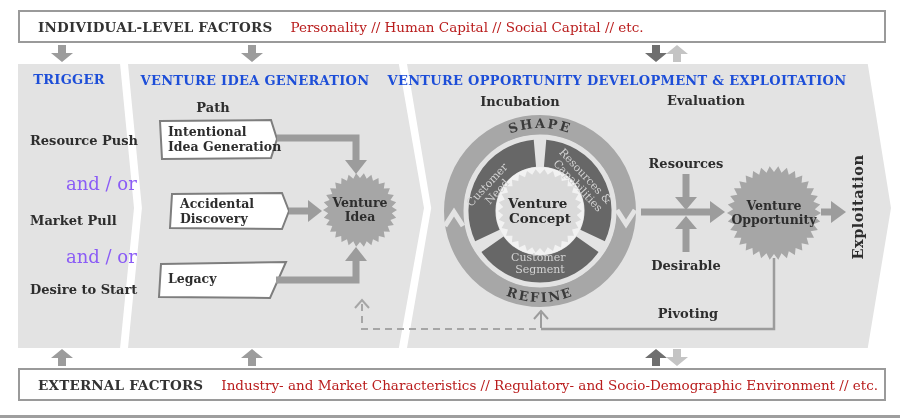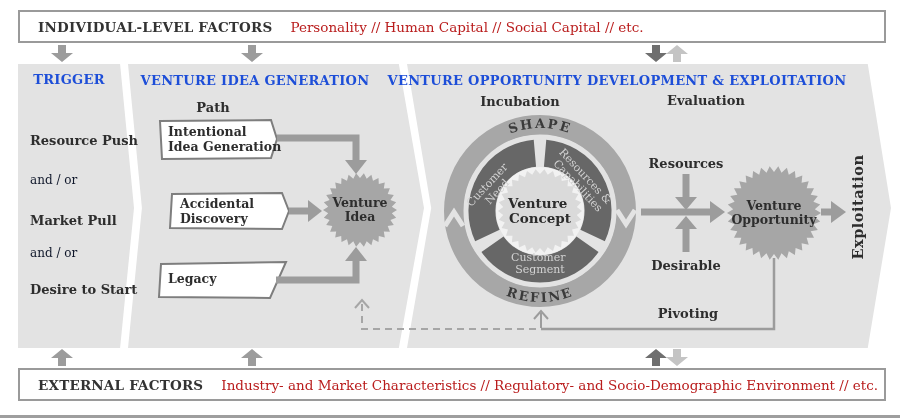--- a/index.html
+++ b/index.html
@@ -8,21 +8,21 @@
   
   .factor-bar{position:absolute;left:18px;width:846px;height:29px;background:#fff;
               border:2px solid #9a9a9a;display:flex;align-items:center;gap:18px;padding-left:18px;}
   .factor-title{font-weight:bold;font-size:13.5px;color:#333;letter-spacing:.2px;}
   .factor-desc{font-size:13.5px;color:#b91c1c;}
   
   .panel{position:absolute;background:#e3e3e3;}
   .panel-title{position:absolute;font-weight:bold;font-size:13px;color:#1d4ed8;
                transform:translateX(-50%);white-space:nowrap;letter-spacing:.3px;}
   .item{position:absolute;font-weight:bold;font-size:13px;white-space:nowrap;}
-  .andor{position:absolute;font-size:12px;color:#0f172a;white-space:nowrap;}
+  .andor{position:absolute;font-size:18px;color:#8b5cf6;white-space:nowrap;margin-left:36px;}
   .boxlabel{position:absolute;font-weight:bold;font-size:12.5px;line-height:1.18;white-space:nowrap;}
   .smalllabel{position:absolute;font-weight:bold;font-size:13px;transform:translateX(-50%);white-space:nowrap;}
   .burst-label{position:absolute;font-weight:bold;font-size:12.5px;line-height:1.15;text-align:center;
                transform:translate(-50%,-50%);white-space:nowrap;}
   .rot-label{position:absolute;font-weight:bold;font-size:14.5px;white-space:nowrap;
              transform:translate(-50%,-50%) rotate(-90deg);letter-spacing:.5px;}
   .bottom-rule{position:absolute;left:0;top:415px;width:900px;height:3px;background:#9e9e9e;}
   svg{position:absolute;left:0;top:0;}
   svg text{font-family:"DejaVu Serif","Liberation Serif",serif;}
 </style>

